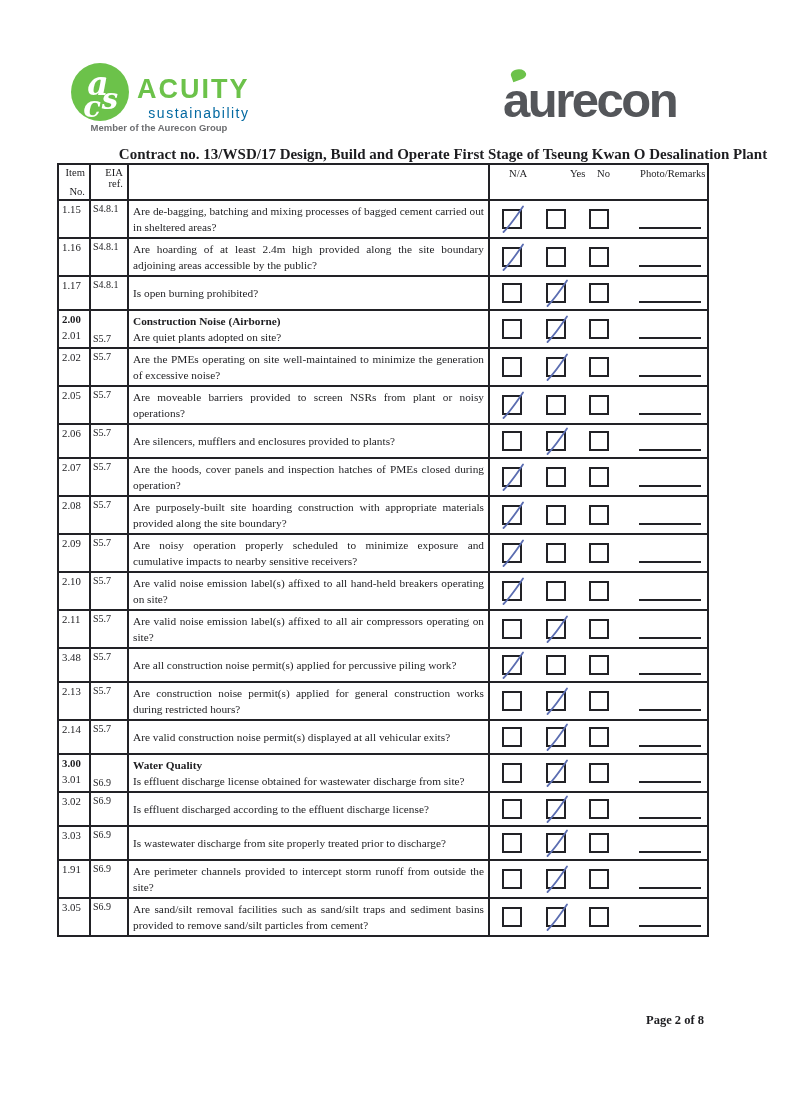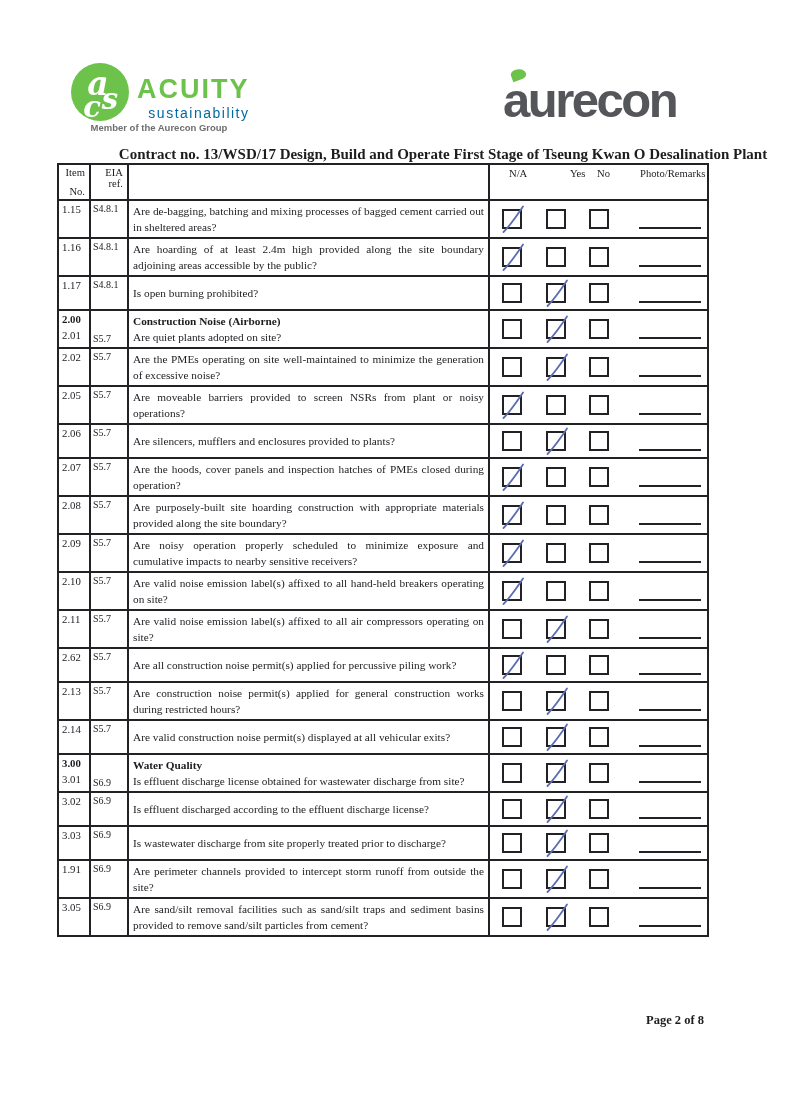--- a/index.html
+++ b/index.html
@@ -344,21 +344,21 @@
                 <svg class="tick" viewBox="0 0 26 31">
                   <path d="M3.5 28 C 8 23.5, 18 10, 23 2.5" stroke="#5b6db1" stroke-width="1.8" fill="none" stroke-linecap="round"></path>
                 </svg>
               </div>
               <div class="box b3"></div>
               <div class="remark-line"></div>
             </div>
           </td>
         </tr>
         <tr>
-          <td class="c-item">2.62</td>
+          <td class="c-item">3.48</td>
           <td class="c-eia">S5.7</td>
           <td class="c-q">
             <div class="q-text">Are all construction noise permit(s) applied for percussive piling work?</div>
           </td>
           <td class="c-checks">
             <div class="checks-wrap">
               <div class="box b1">
                 <svg class="tick" viewBox="0 0 26 31">
                   <path d="M3.5 28 C 8 23.5, 18 10, 23 2.5" stroke="#5b6db1" stroke-width="1.8" fill="none" stroke-linecap="round"></path>
                 </svg>

